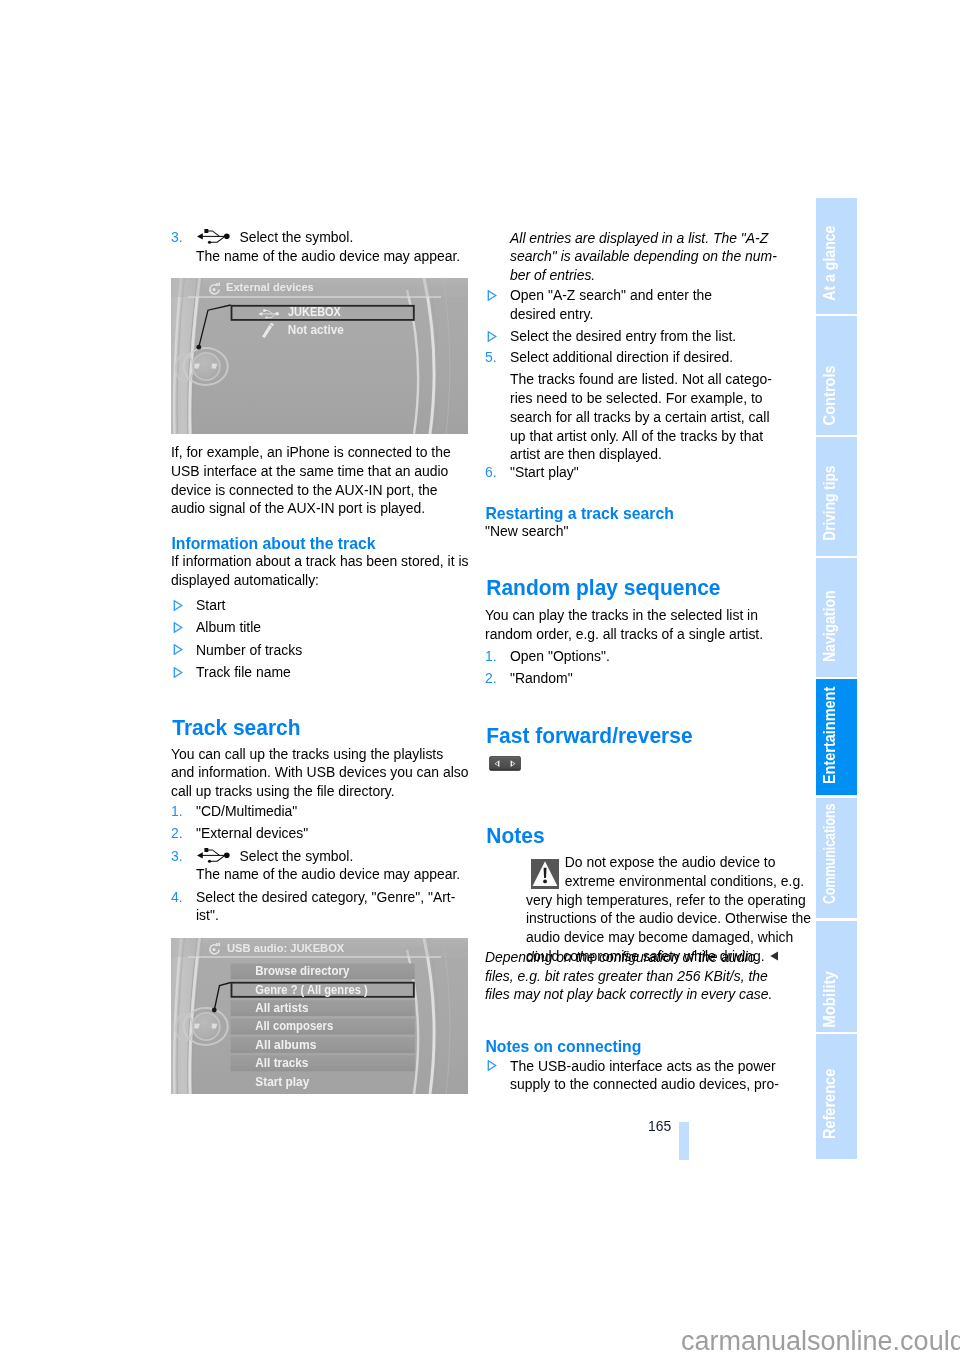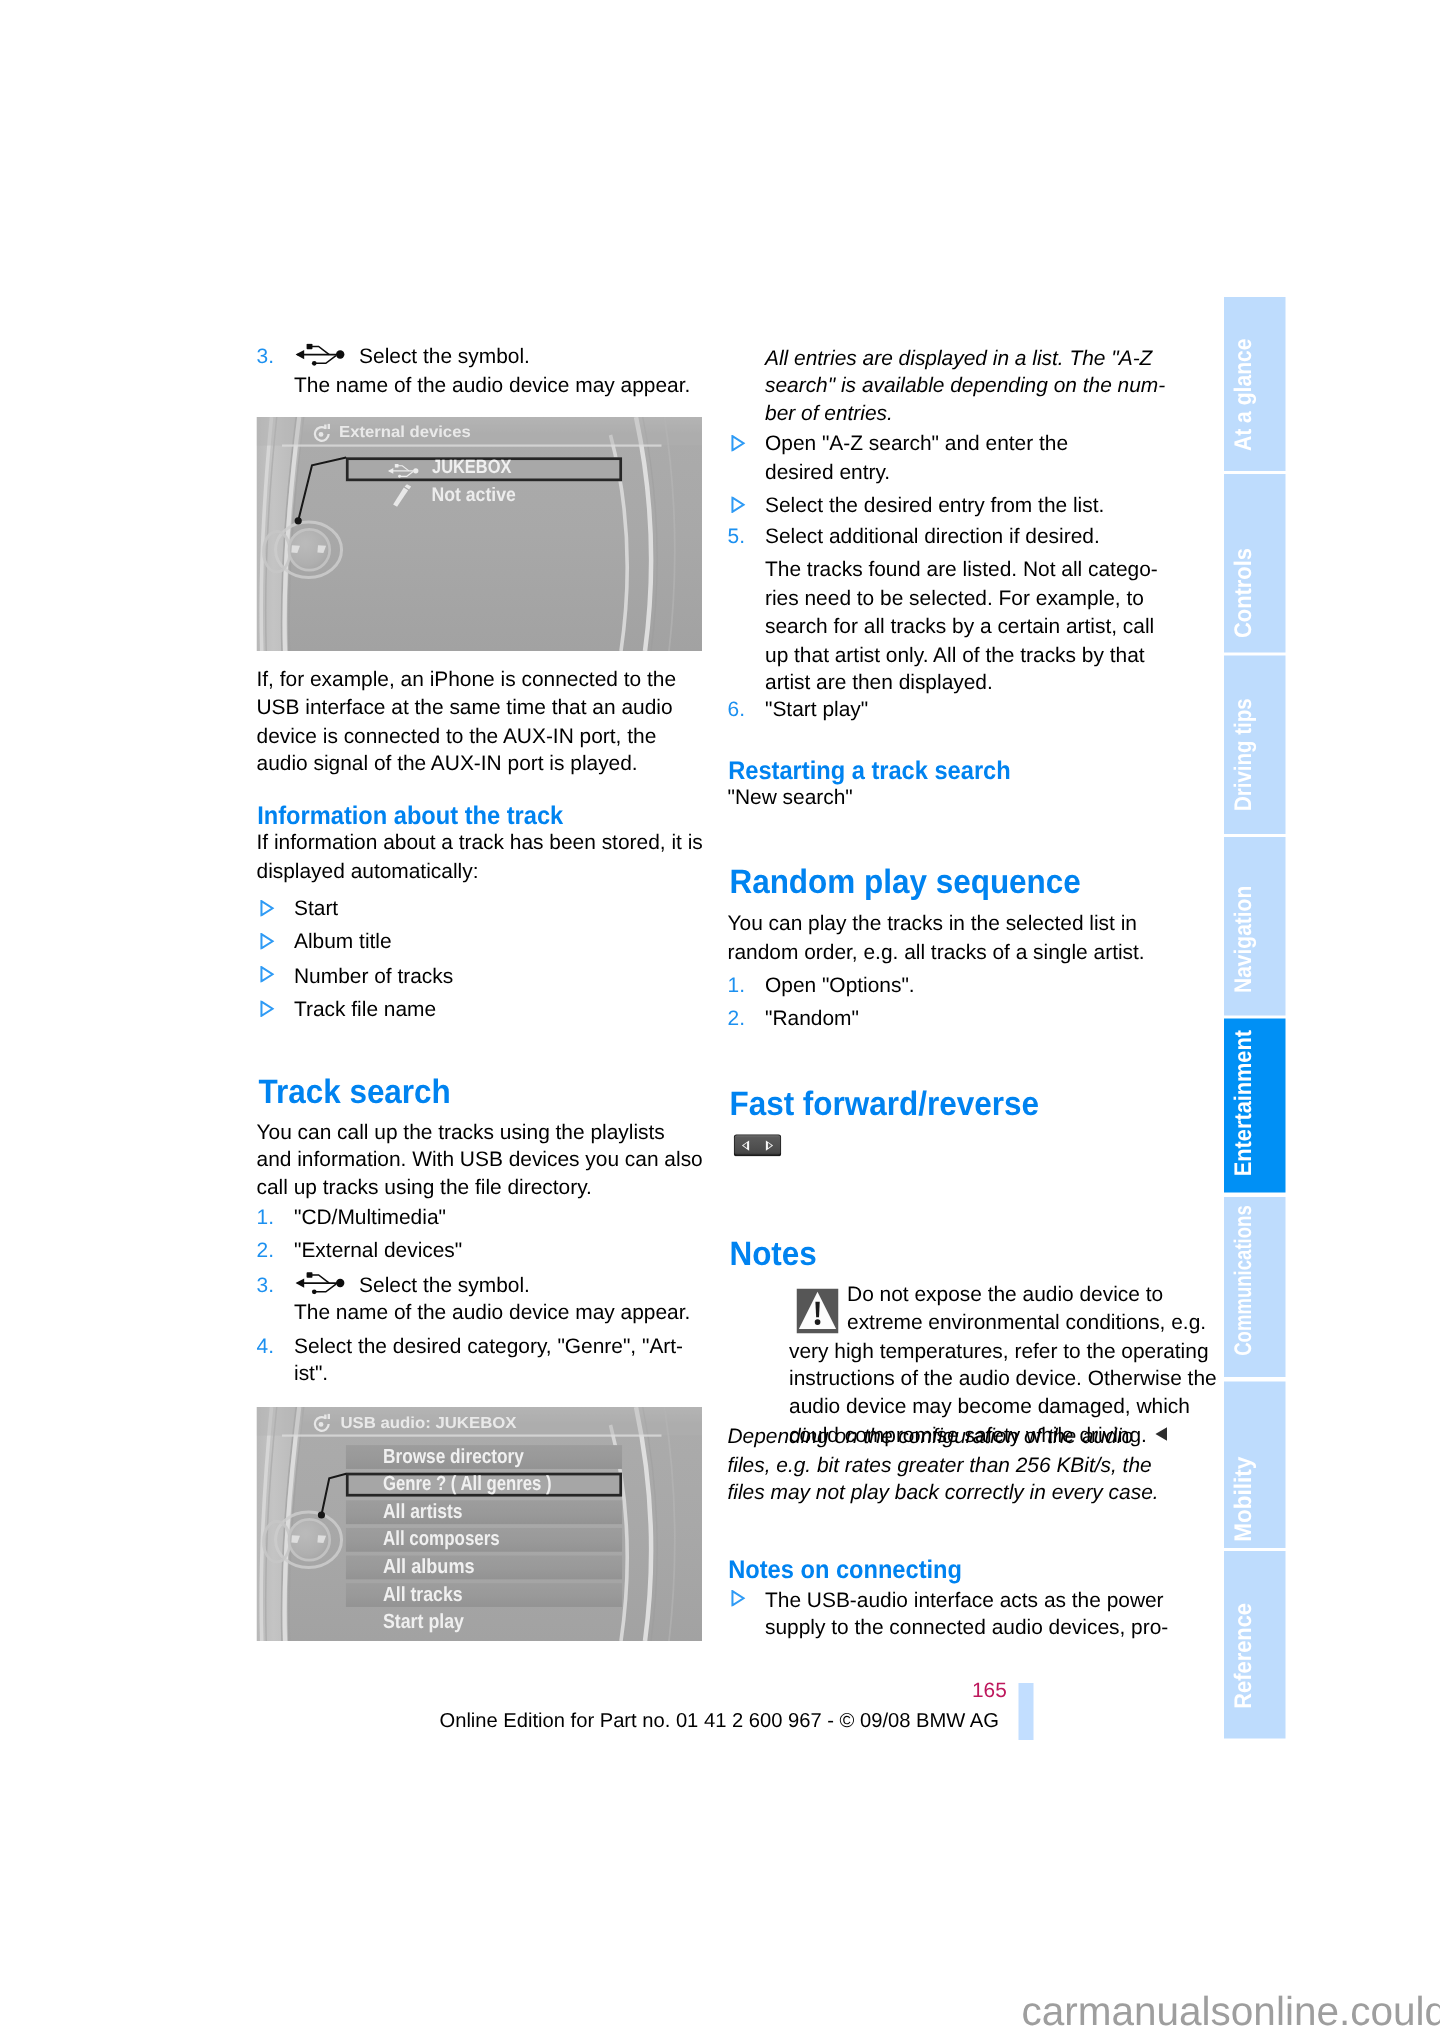--- a/index.html
+++ b/index.html
@@ -80,21 +80,21 @@
   
   .tabs{position:absolute;left:816px;top:198px;width:41px;}
   .tab{position:relative;width:41px;background:#bedcfd;margin-bottom:2.4px;}
   .tab.active{background:#0090f5;}
   .tab span{position:absolute;left:0;top:0;white-space:nowrap;display:block;
             transform-origin:0 0;font-size:16px;font-weight:bold;color:#ffffff;
             line-height:16px;}
 
   
   .pgnum{position:absolute;left:648px;top:1118px;font-size:13.9px;line-height:16px;
-         font-weight:normal;color:#be185d;}
+         font-weight:normal;color:#0f172a;}
   .footer{position:absolute;left:293px;top:1138.5px;font-size:13.45px;line-height:16px;color:#000;}
   .footbar{position:absolute;left:679px;top:1122px;width:10px;height:38px;background:#c2deff;}
 
   .watermark{position:absolute;left:681px;top:1325px;font-size:27px;line-height:32px;
              color:#9e9e9e;letter-spacing:0px;}
 </style>
 </head>
 <body>
 
 <div class="page">
@@ -425,16 +425,15 @@
     <div class="tab" style="height: 111.5px;">
         <span style="transform: translate(5.7px, 106.8px) rotate(-90deg) scaleX(0.938159);">Mobility</span>
       </div>
     <div class="tab" style="height: 124.4px;">
         <span style="transform: translate(5.7px, 105.1px) rotate(-90deg) scaleX(0.909855);">Reference</span>
       </div>
   </div>
 
   <div class="pgnum" id="pagenum">165</div>
   <div class="footbar" id="footbar"></div>
-  <div class="footer" id="footline">Online Edition for Part no. 01 41 2 600 967  - © 09/08 BMW AG</div>
 
   <div class="watermark" id="wm">carmanualsonline.could</div>
 </div>
 
 </body></html>

